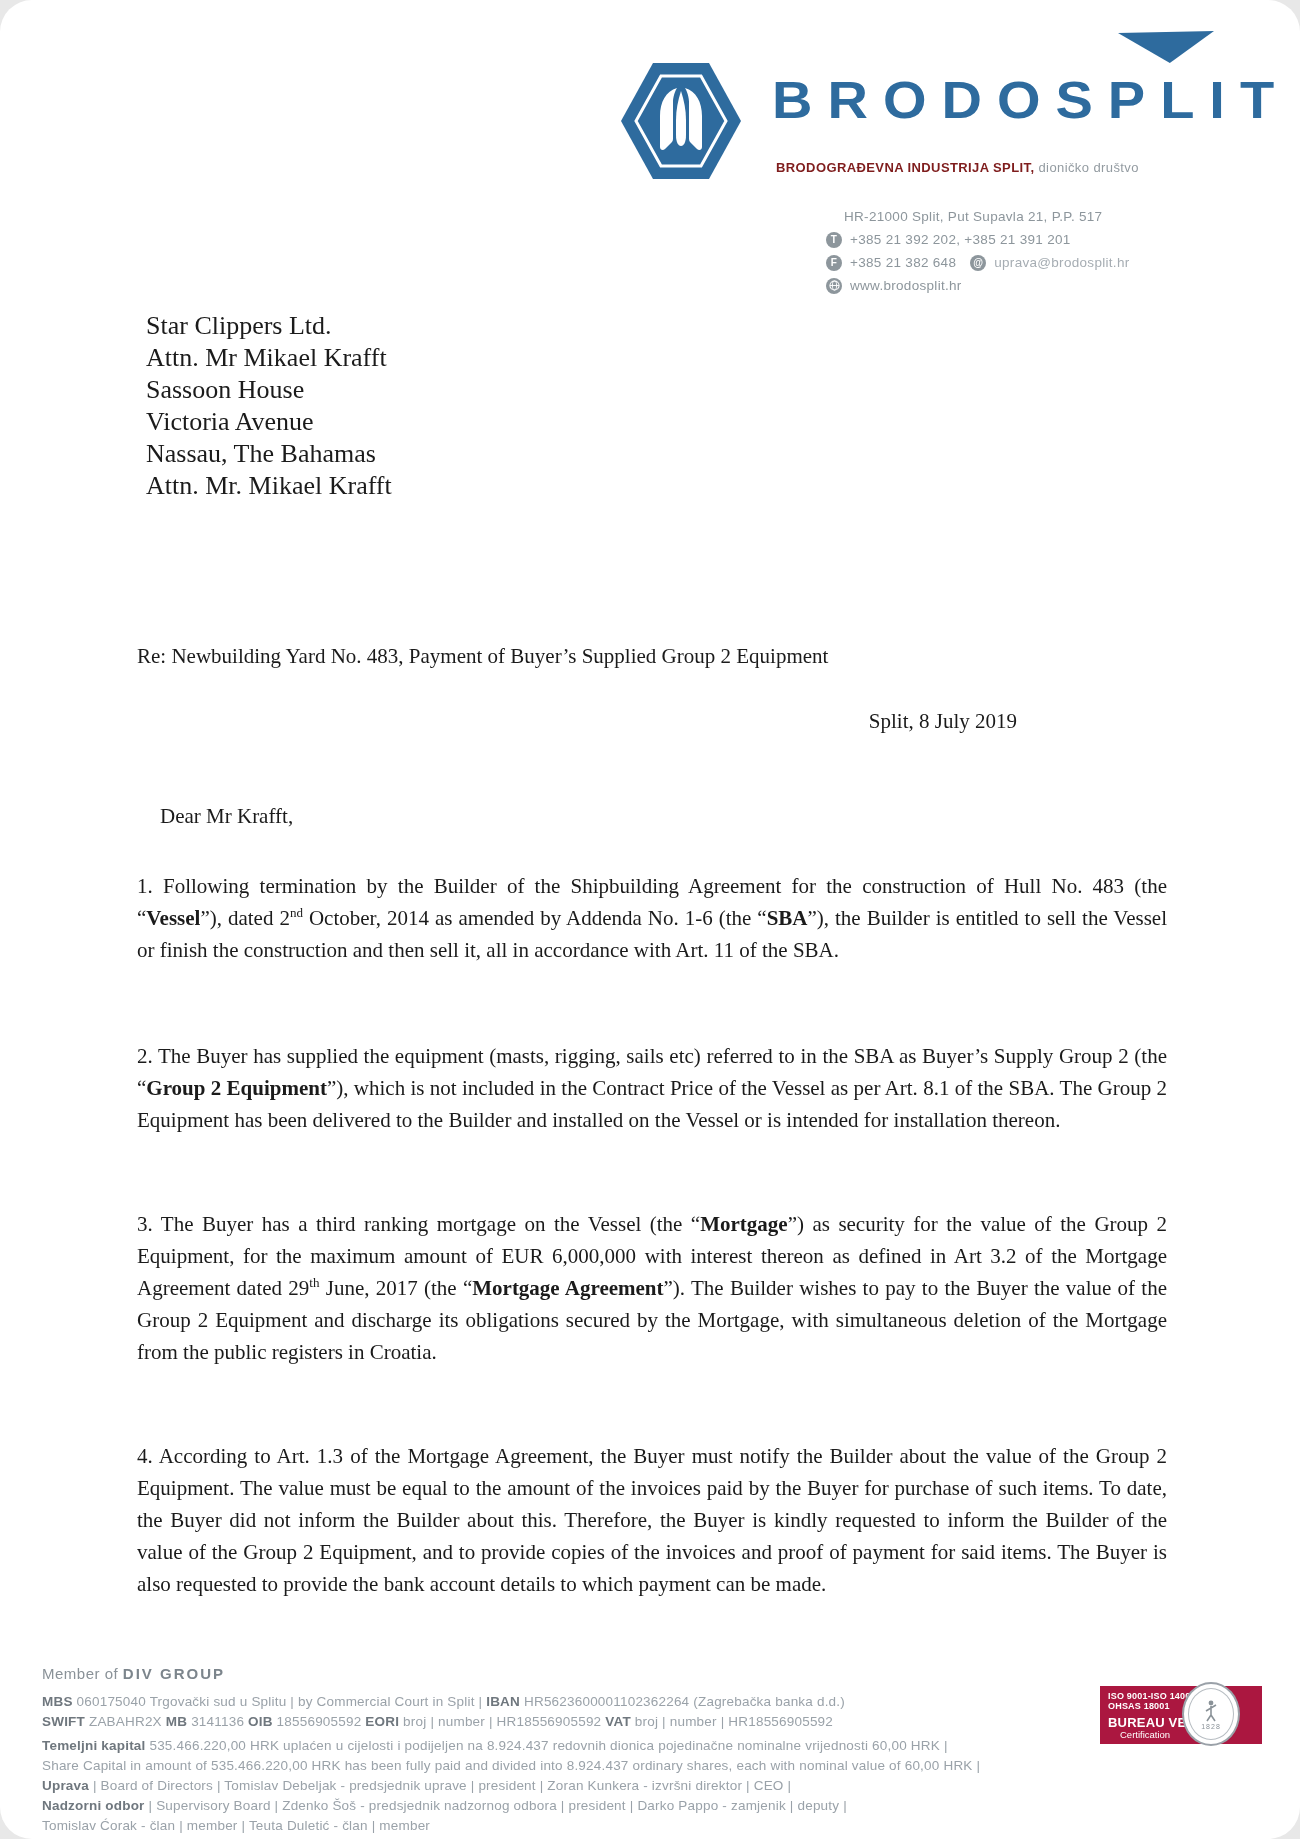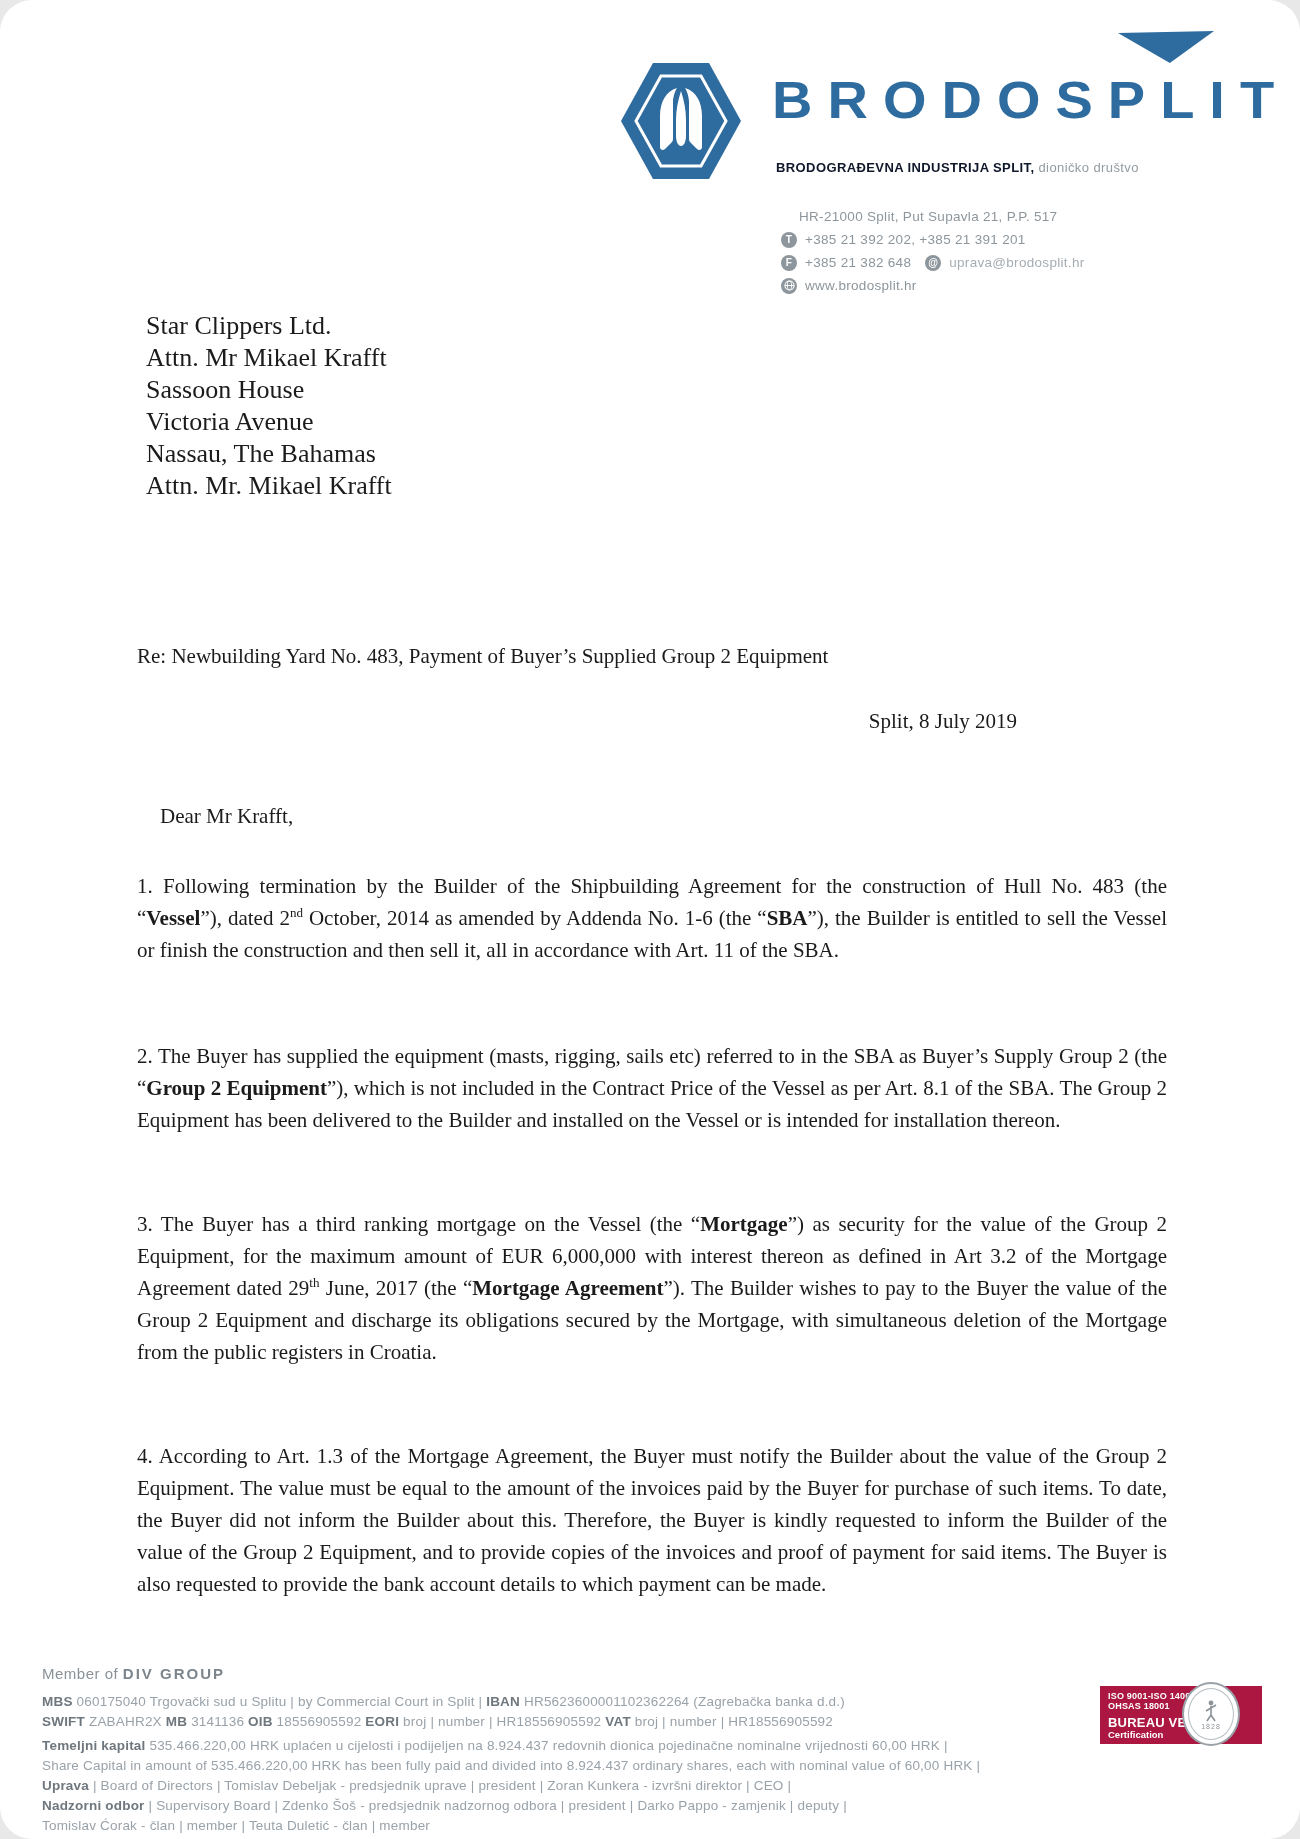--- a/index.html
+++ b/index.html
@@ -25,28 +25,28 @@
     font-family:"Liberation Sans", sans-serif;
     font-weight:bold;font-size:56px;color:#2e6b9e;
     letter-spacing:15px;white-space:nowrap;
     transform:scaleY(0.92);transform-origin:left top;
   }
   .brand-subtitle{
     position:absolute;left:776px;top:160px;
     font-family:"Liberation Sans", sans-serif;
     font-size:13px;letter-spacing:.4px;white-space:nowrap;
   }
-  .brand-subtitle .strong{font-weight:bold;color:#0f172a;}
+  .brand-subtitle .strong{font-weight:bold;color:#7f1d1d;}
   .brand-subtitle .light{color:#939ba1;}
   .contact{
     position:absolute;left:781px;top:205px;
     font-family:"Liberation Sans", sans-serif;
     font-size:13.5px;color:#8d969c;letter-spacing:.3px;
   }
-  .contact .cline{height:23px;display:flex;align-items:center;white-space:nowrap;}
+  .contact .cline{height:23px;display:flex;align-items:center;white-space:nowrap;margin-left:45px;}
   .contact .indent{padding-left:18px;}
   .cicon{
     display:inline-flex;align-items:center;justify-content:center;
     width:16px;height:16px;border-radius:50%;
     background:#8d969c;color:#fff;
     font-size:10px;font-weight:bold;
     margin-right:8px;flex:0 0 auto;
   }
   .cicon.small-gap{margin-left:14px;}
   .email-text{color:#a6adb3;}
@@ -81,21 +81,21 @@
   .fgap{height:4px;}
   
   .bv-rect{
     position:absolute;left:1100px;top:1686px;width:162px;height:58px;
     background:#ab1740;color:#fff;
     font-family:"Liberation Sans", sans-serif;
     padding:5px 0 0 8px;box-sizing:border-box;
   }
   .bv-rect .iso{font-size:9px;font-weight:bold;line-height:10px;letter-spacing:.2px;}
   .bv-rect .bv-name{font-size:13px;font-weight:bold;margin-top:5px;line-height:13px;letter-spacing:.2px;}
-  .bv-rect .bv-cert{font-size:9.5px;font-weight:bold;line-height:11px;}
+  .bv-rect .bv-cert{font-size:9.5px;font-weight:normal;line-height:11px;margin-left:12px;}
   .bv-seal{
     position:absolute;left:1182px;top:1682px;width:58px;height:64px;
     background:#fff;border:2px solid #9aa1a8;border-radius:50%;
     box-sizing:border-box;
     display:flex;flex-direction:column;align-items:center;justify-content:center;
   }
   .bv-seal-inner{
     width:44px;height:50px;border:1px solid #b7bdc2;border-radius:50%;
     display:flex;flex-direction:column;align-items:center;justify-content:center;
   }

